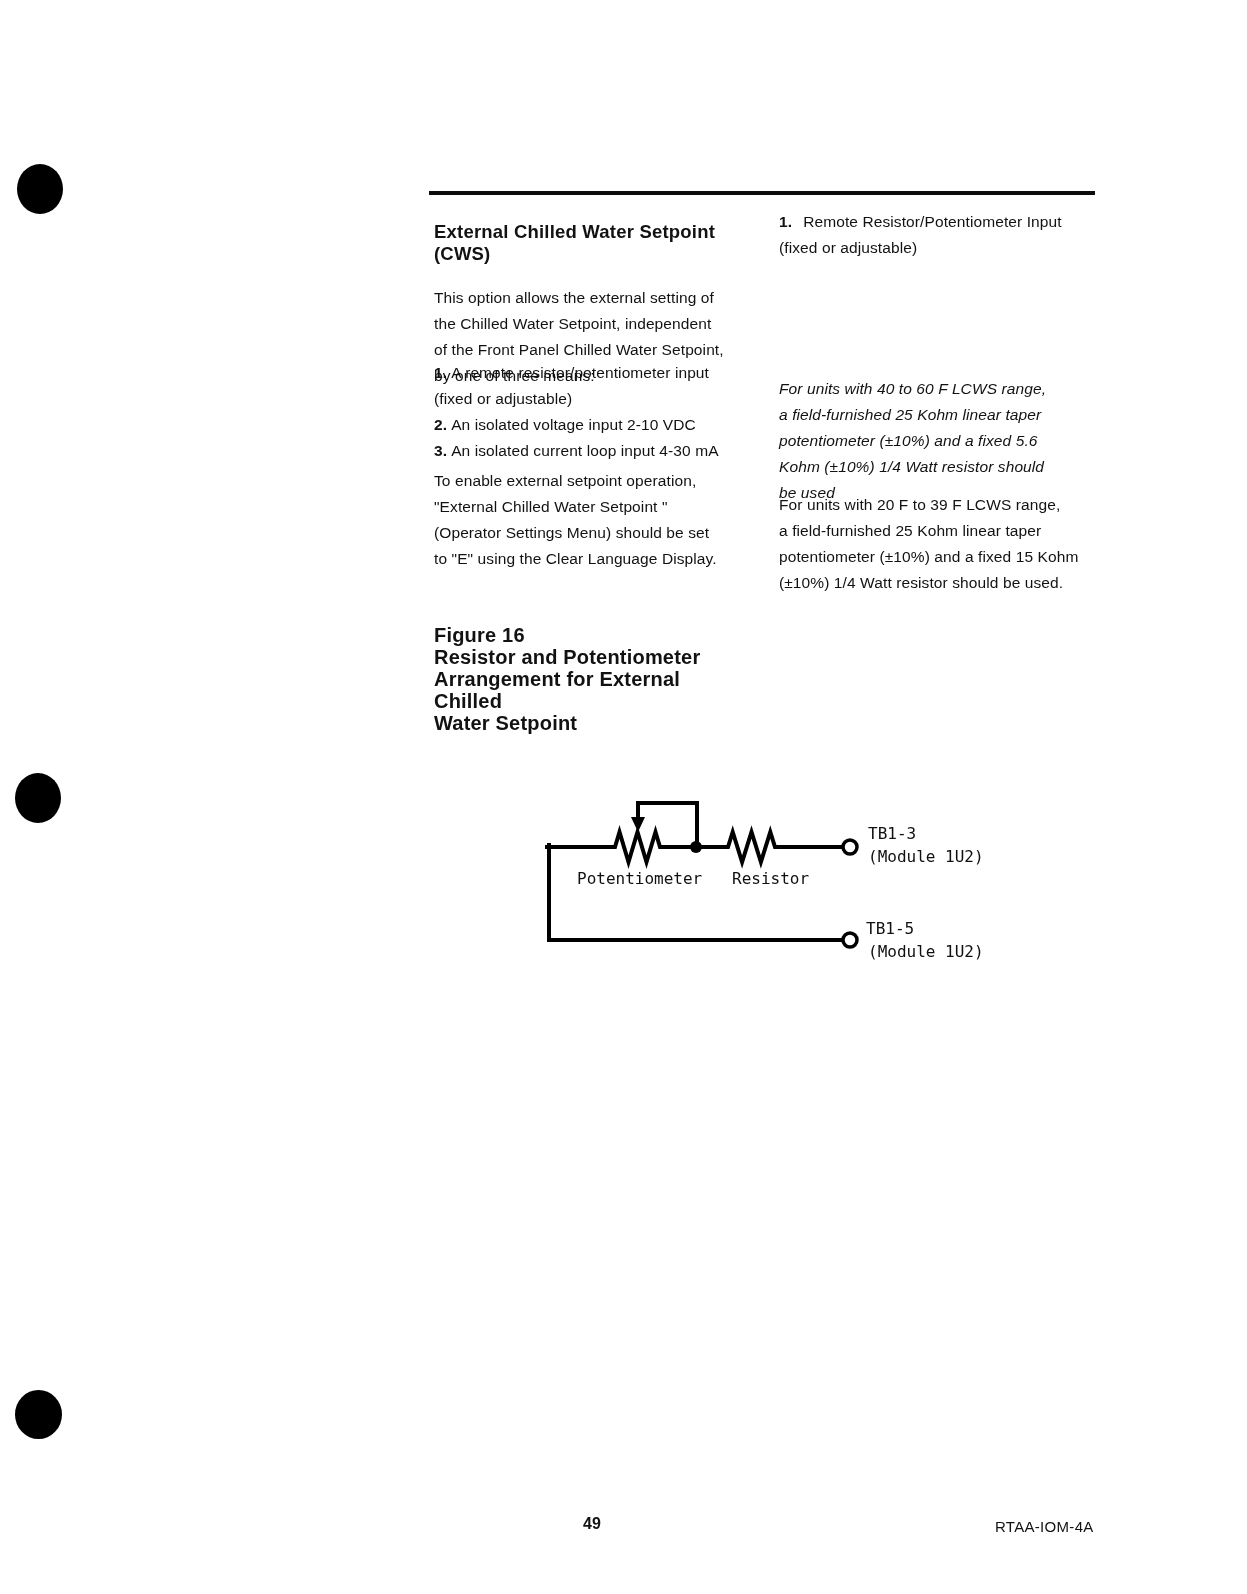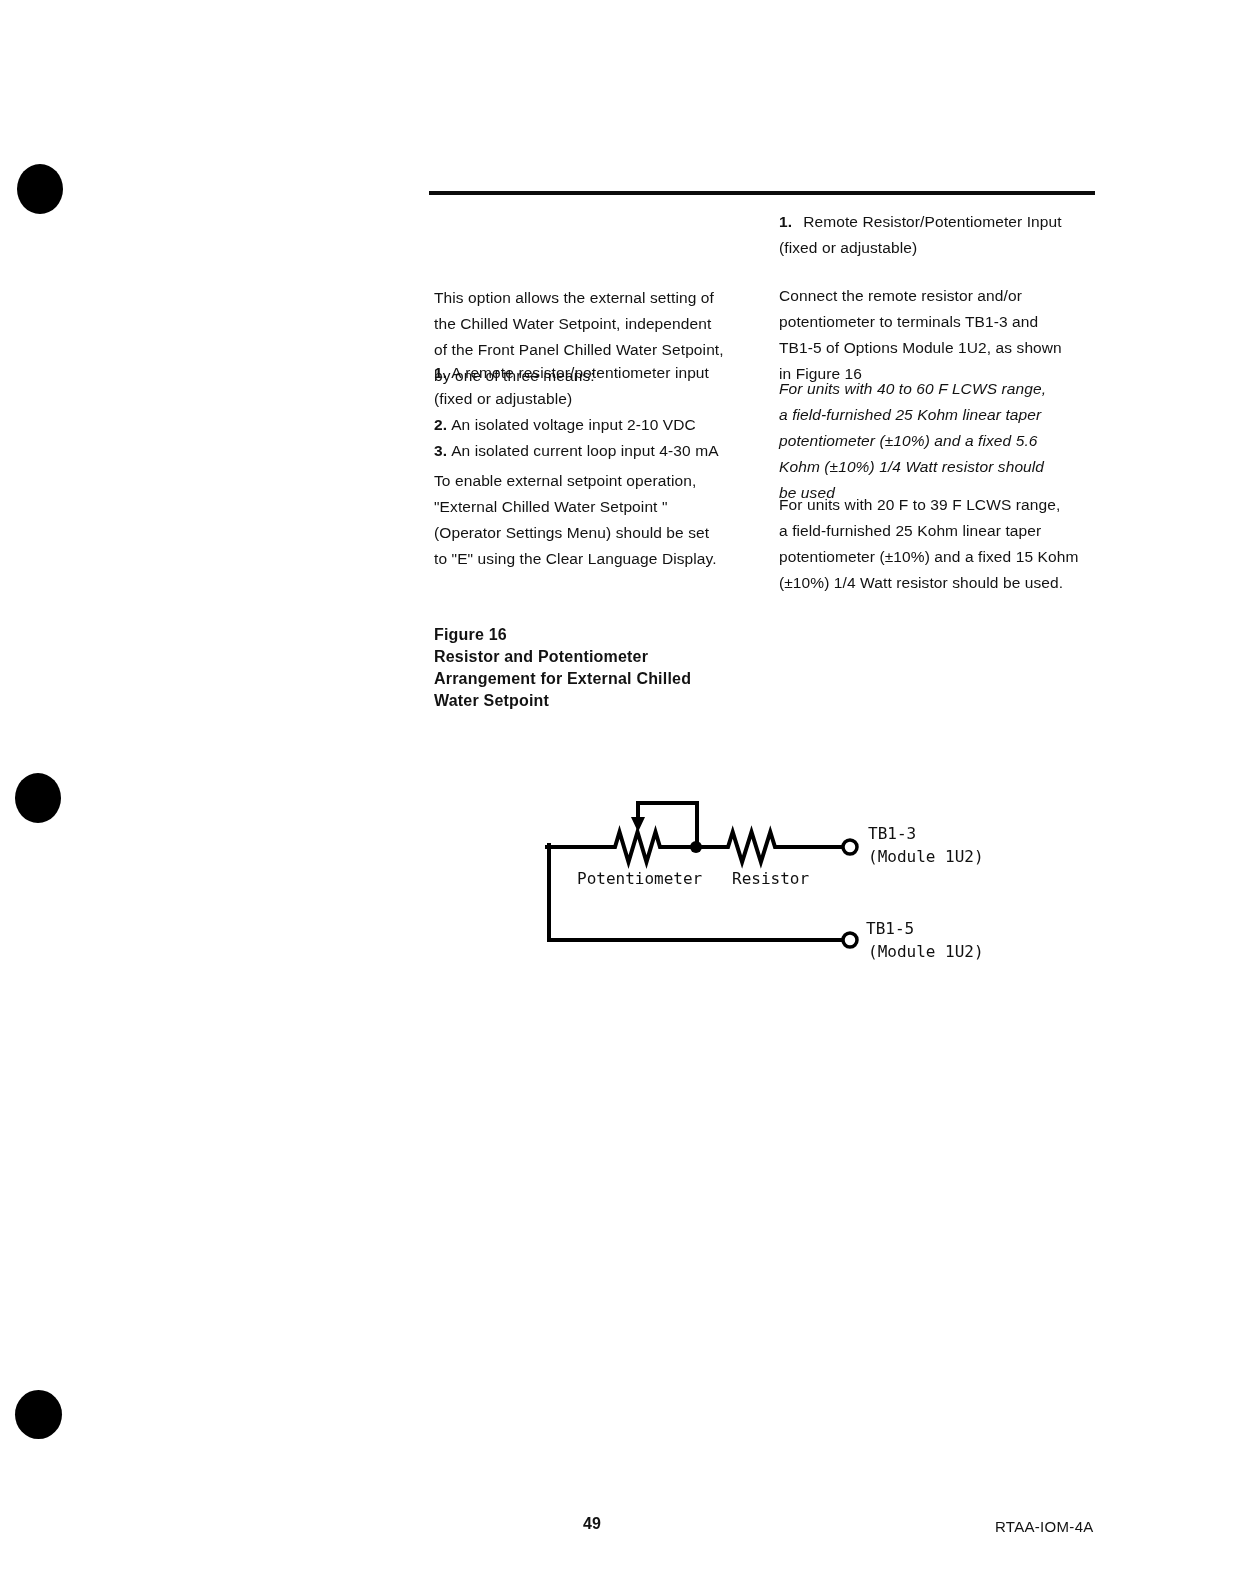--- a/index.html
+++ b/index.html
@@ -41,21 +41,21 @@
     font-weight: bold;
     line-height: 22px;
     letter-spacing: 0.2px;
   }
   .intro  { top: 269px; }
   .means  { top: 360px; }
   .means .li b { margin-right: 4px; }
   .note   { top: 452px; }
   .caption {
     top: 624px;
-    font-size: 16px;
+    font-size: 20px;
     font-weight: bold;
     line-height: 22px;
     letter-spacing: 0.2px;
   }
   .r-item  { top: 209px; }
   .r-item b { margin-right: 11px; }
   .r-para1 { top: 267px; }
   .r-para2 { top: 360px; font-style: italic; }
   .r-para3 { top: 476px; }
   .figure-svg {
@@ -85,20 +85,22 @@
 <body>
 
 <div class="page">
 
   <div class="punch-dot dot1"></div>
   <div class="punch-dot dot2"></div>
   <div class="punch-dot dot3"></div>
 
   <div class="rule"></div>
 
+  <h1 class="tb col-l heading">External Chilled Water Setpoint
+(CWS)</h1>
 
   <p class="tb col-l intro">This option allows the external setting of
 the Chilled Water Setpoint, independent
 of the Front Panel Chilled Water Setpoint,
 by one of three means:</p>
 
   <div class="tb col-l means"><div class="li"><b>1.</b><span>A remote resistor/potentiometer input
 (fixed or adjustable)</span></div><div class="li"><b>2.</b><span>An isolated voltage input 2-10 VDC</span></div><div class="li"><b>3.</b><span>An isolated current loop input 4-30 mA</span></div></div>
 
   <p class="tb col-l note">To enable external setpoint operation,
@@ -107,24 +109,20 @@
 to "E" using the Clear Language Display.</p>
 
   <div class="tb col-l caption">Figure 16
 Resistor and Potentiometer
 Arrangement for External Chilled
 Water Setpoint</div>
 
   <div class="tb col-r r-item"><b>1.</b><span>Remote Resistor/Potentiometer Input
 (fixed or adjustable)</span></div>
 
-  <p class="tb col-r r-para1">Connect the remote resistor and/or
-potentiometer to terminals TB1-3 and
-TB1-5 of Options Module 1U2, as shown
-in Figure 16</p>
   <p class="tb col-r r-para2">For units with 40 to 60 F LCWS range,
 a field-furnished 25 Kohm linear taper
 potentiometer (±10%) and a fixed 5.6
 Kohm (±10%) 1/4 Watt resistor should
 be used</p>
   <p class="tb col-r r-para3">For units with 20 F to 39 F LCWS range,
 a field-furnished 25 Kohm linear taper
 potentiometer (±10%) and a fixed 15 Kohm
 (±10%) 1/4 Watt resistor should be used.</p>
 

